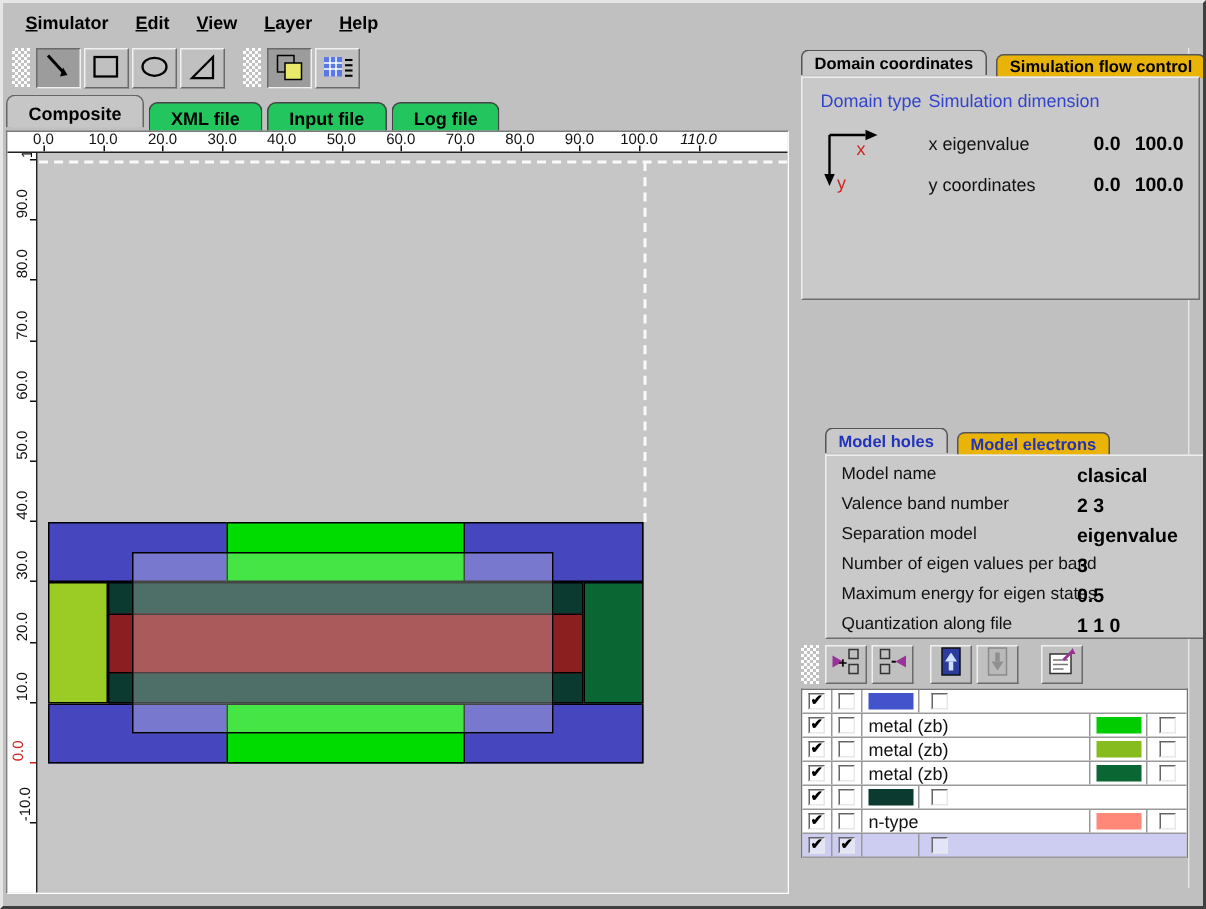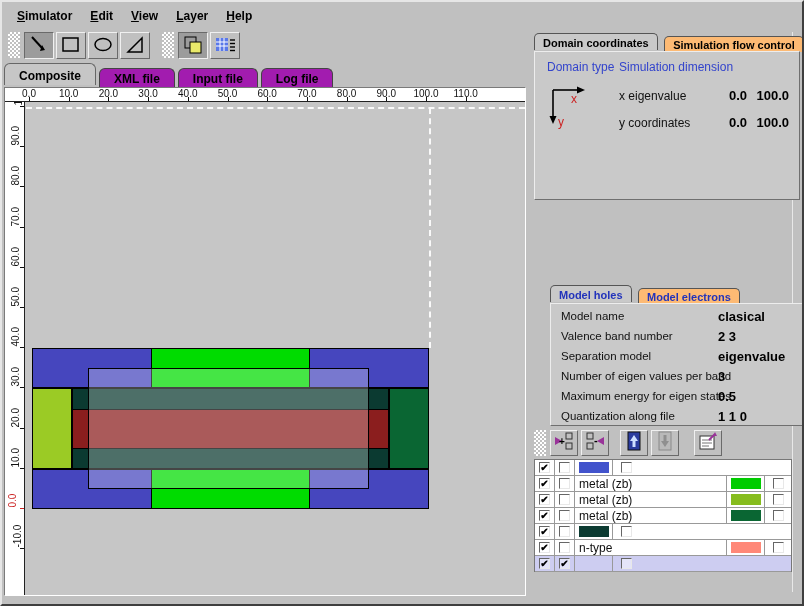--- a/index.html
+++ b/index.html
@@ -18,21 +18,21 @@
         background:repeating-conic-gradient(#ffffff 0% 25%, #c0c0c0 0% 50%) 0 0/4px 4px;}
   .tbtn{width:30px;height:27px;margin-right:2px;background:#C0C0C0;position:relative;
         border:1px solid;border-color:#F0F0F0 #6A6A6A #6A6A6A #F0F0F0;display:flex;align-items:center;justify-content:center;}
   .tbtn.pressed{background:#9C9C9C;border-color:#6A6A6A #F0F0F0 #F0F0F0 #6A6A6A;}
   .tbtn svg{display:block;}
   .tb-gap{width:10px;}
 
   
   #doctabs{position:absolute;left:2px;top:60px;height:25px;width:520px;}
   .dtab{position:relative;display:inline-block;margin-right:3px;padding:3px 14px 2px 14px;
-        font-size:12px;font-weight:bold;color:#000;background:#a21caf;
+        font-size:12px;font-weight:bold;color:#000;background:#22c55e;
         border:1px solid #444;border-bottom:none;border-radius:6px 6px 0 0;top:4px;}
   .dtab.active{background:#C6C6C6;top:1px;padding-top:5px;z-index:3;border-color:#666;}
 
   
   #leftpanel{position:absolute;left:2px;top:85px;width:522px;height:509px;background:#C6C6C6;
              border:1px solid;border-color:#7A7A7A #FFFFFF #FFFFFF #7A7A7A;}
   #hruler{position:absolute;left:0;top:0;width:520px;height:14px;background:#FFFFFF;border-bottom:1px solid #222;overflow:hidden;}
   .hlab{position:absolute;top:0;font-size:10px;color:#111;transform:translateX(-50%);white-space:nowrap;}
   .htick{position:absolute;bottom:0;width:1px;height:4px;background:#111;}
   #vruler{position:absolute;left:0;top:14px;width:20px;height:493px;background:#FFFFFF;border-right:1px solid #222;overflow:hidden;}
@@ -42,21 +42,21 @@
   .region{position:absolute;border:1px solid #000;}
   #dash-h{position:absolute;left:0;top:4px;width:499px;height:0;border-top:2px dashed #FAFAFA;}
   #dash-v{position:absolute;top:5px;height:240px;width:0;border-left:2px dashed #FAFAFA;}
   #overlay{position:absolute;border:1px solid #000;z-index:5;}
 
   
   #rightpanel{position:absolute;left:528px;top:0;width:276px;height:602px;}
   .tabpanel{position:absolute;left:4px;width:266px;}
   .ptabs{position:relative;height:19px;white-space:nowrap;}
   .ptab{position:relative;display:inline-block;margin-right:2px;padding:2px 8px 1px 8px;font-size:11px;font-weight:bold;
-        background:#fdba74;border:1px solid #555;border-bottom:none;border-radius:5px 5px 0 0;top:3px;}
+        background:#eab308;border:1px solid #555;border-bottom:none;border-radius:5px 5px 0 0;top:3px;}
   .ptab.active{background:#C9C9C9;top:1px;padding-top:3px;z-index:3;}
   .pbody{position:relative;background:#C9C9C9;border:1px solid;border-color:#EDEDED #6F6F6F #6F6F6F #EDEDED;}
   .bluehdr{position:absolute;font-size:12px;color:#3344CC;}
   .coordlab{position:absolute;font-size:12px;color:#111;}
   .coordval{position:absolute;font-size:13px;font-weight:bold;color:#000;text-align:right;}
   .mrow-label{position:absolute;left:10px;font-size:11.5px;color:#111;white-space:nowrap;text-align:right;}
   .mrow-value{position:absolute;left:167px;font-size:13px;font-weight:bold;color:#000;white-space:nowrap;}
 
   
   #layertoolbar{position:absolute;left:4px;top:426px;height:30px;display:flex;align-items:center;}
@@ -166,21 +166,21 @@
         <span class="hlab" style="left: 262.2px;">60.0</span>
         <div class="htick" style="left: 262.2px;"></div>
         <span class="hlab" style="left: 301.9px;">70.0</span>
         <div class="htick" style="left: 301.9px;"></div>
         <span class="hlab" style="left: 341.6px;">80.0</span>
         <div class="htick" style="left: 341.6px;"></div>
         <span class="hlab" style="left: 381.3px;">90.0</span>
         <div class="htick" style="left: 381.3px;"></div>
         <span class="hlab" style="left: 421px;">100.0</span>
         <div class="htick" style="left: 421px;"></div>
-        <span class="hlab" style="left: 460.7px;">110.0</span>
+        <span class="hlab" style="left: 460.7px; font-style: italic;">110.0</span>
         <div class="htick" style="left: 460.7px;"></div>
       </div>
     <div id="vruler">
         <span class="vlab" style="top: -2px;">100.0</span>
         <div class="vtick" style="top: 4px;"></div>
         <span class="vlab" style="top: 38.2px;">90.0</span>
         <div class="vtick" style="top: 44.2px;"></div>
         <span class="vlab" style="top: 78.4px;">80.0</span>
         <div class="vtick" style="top: 84.4px;"></div>
         <span class="vlab" style="top: 118.6px;">70.0</span>

